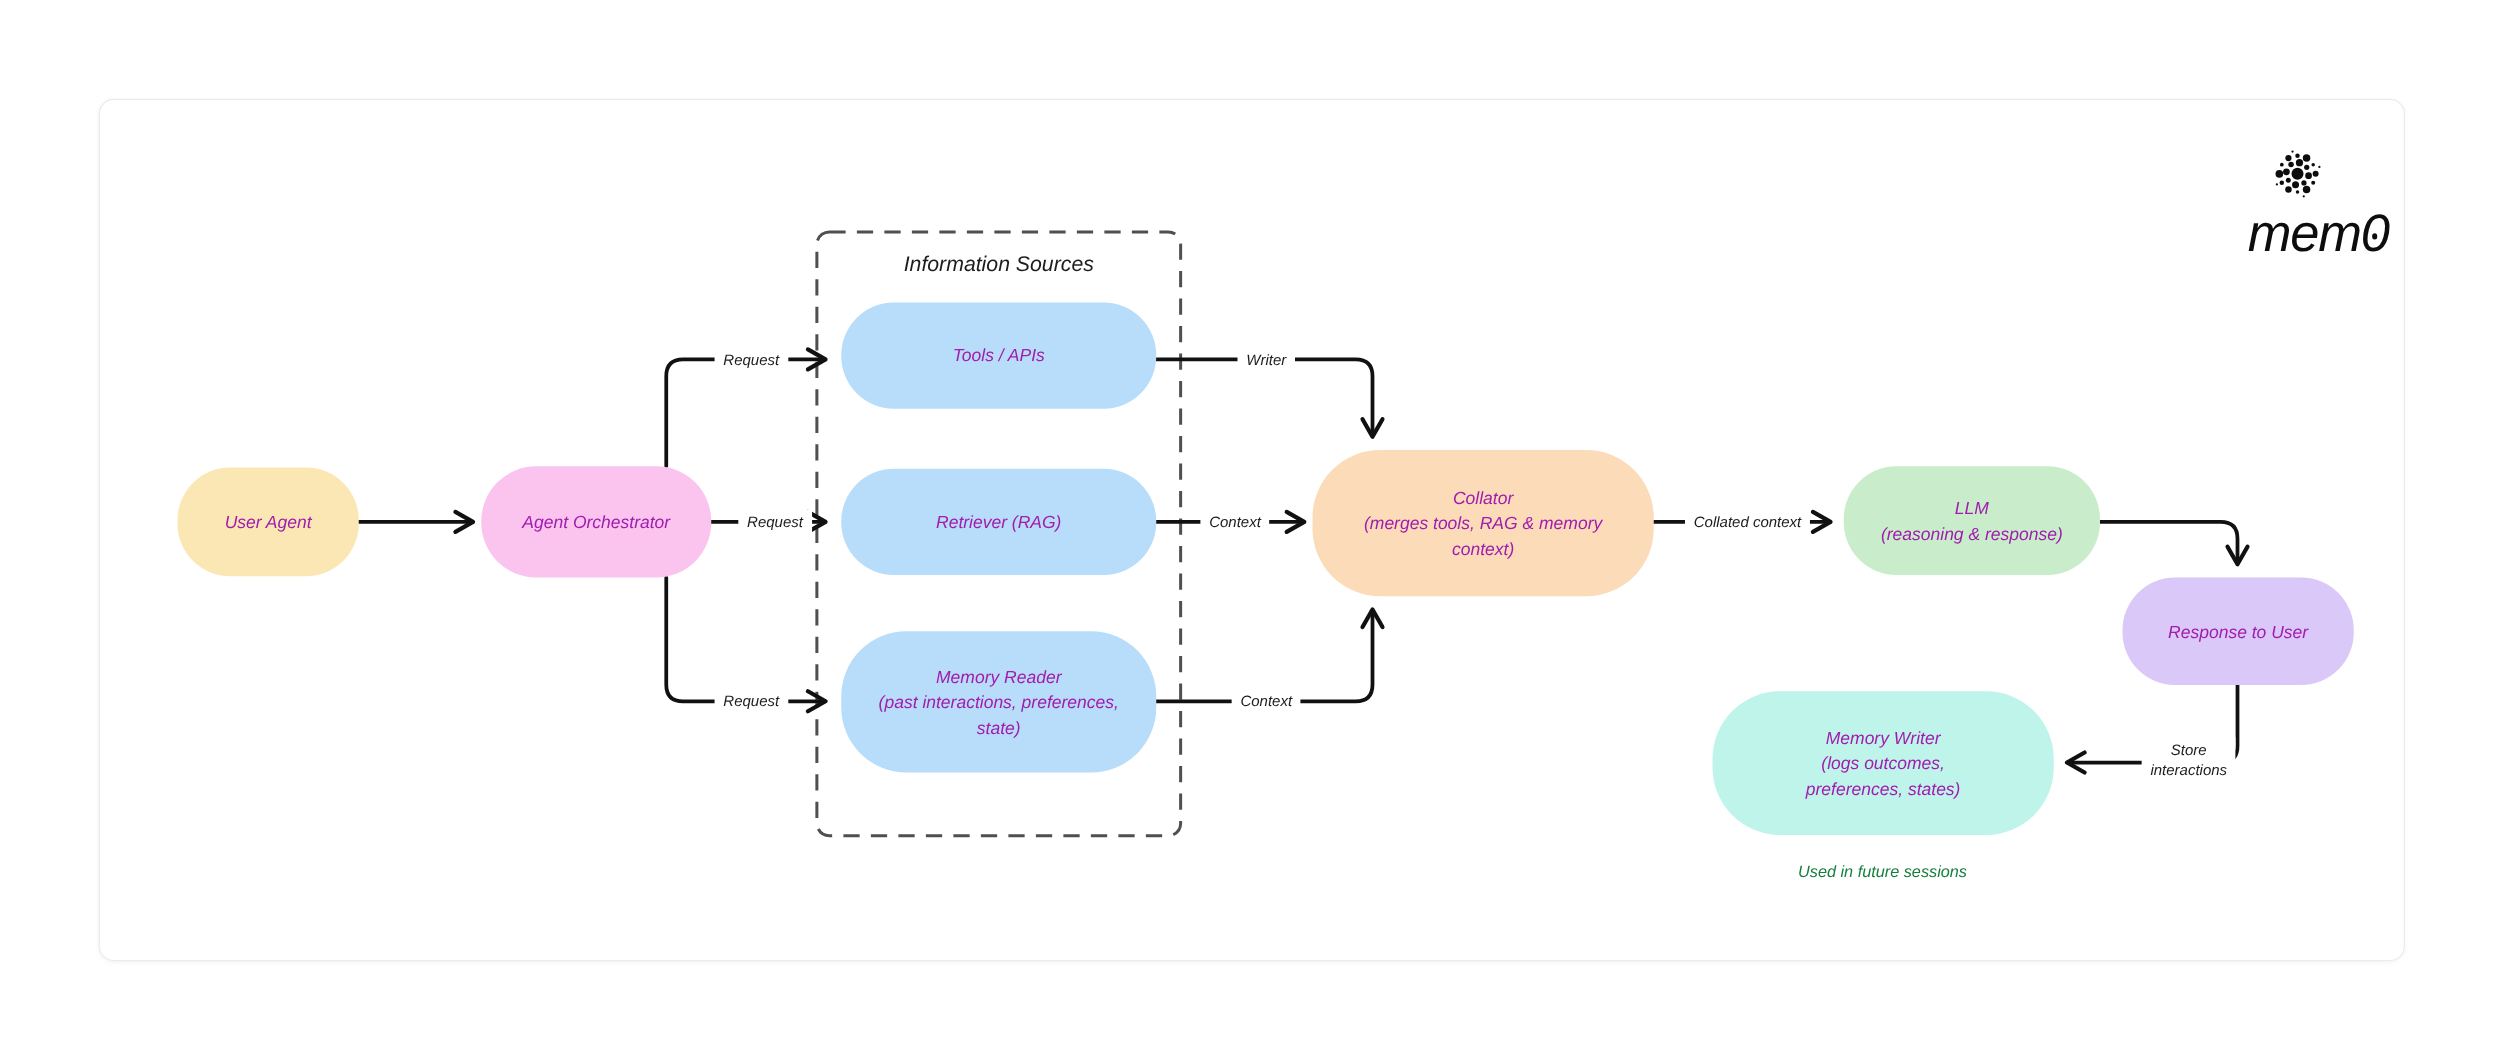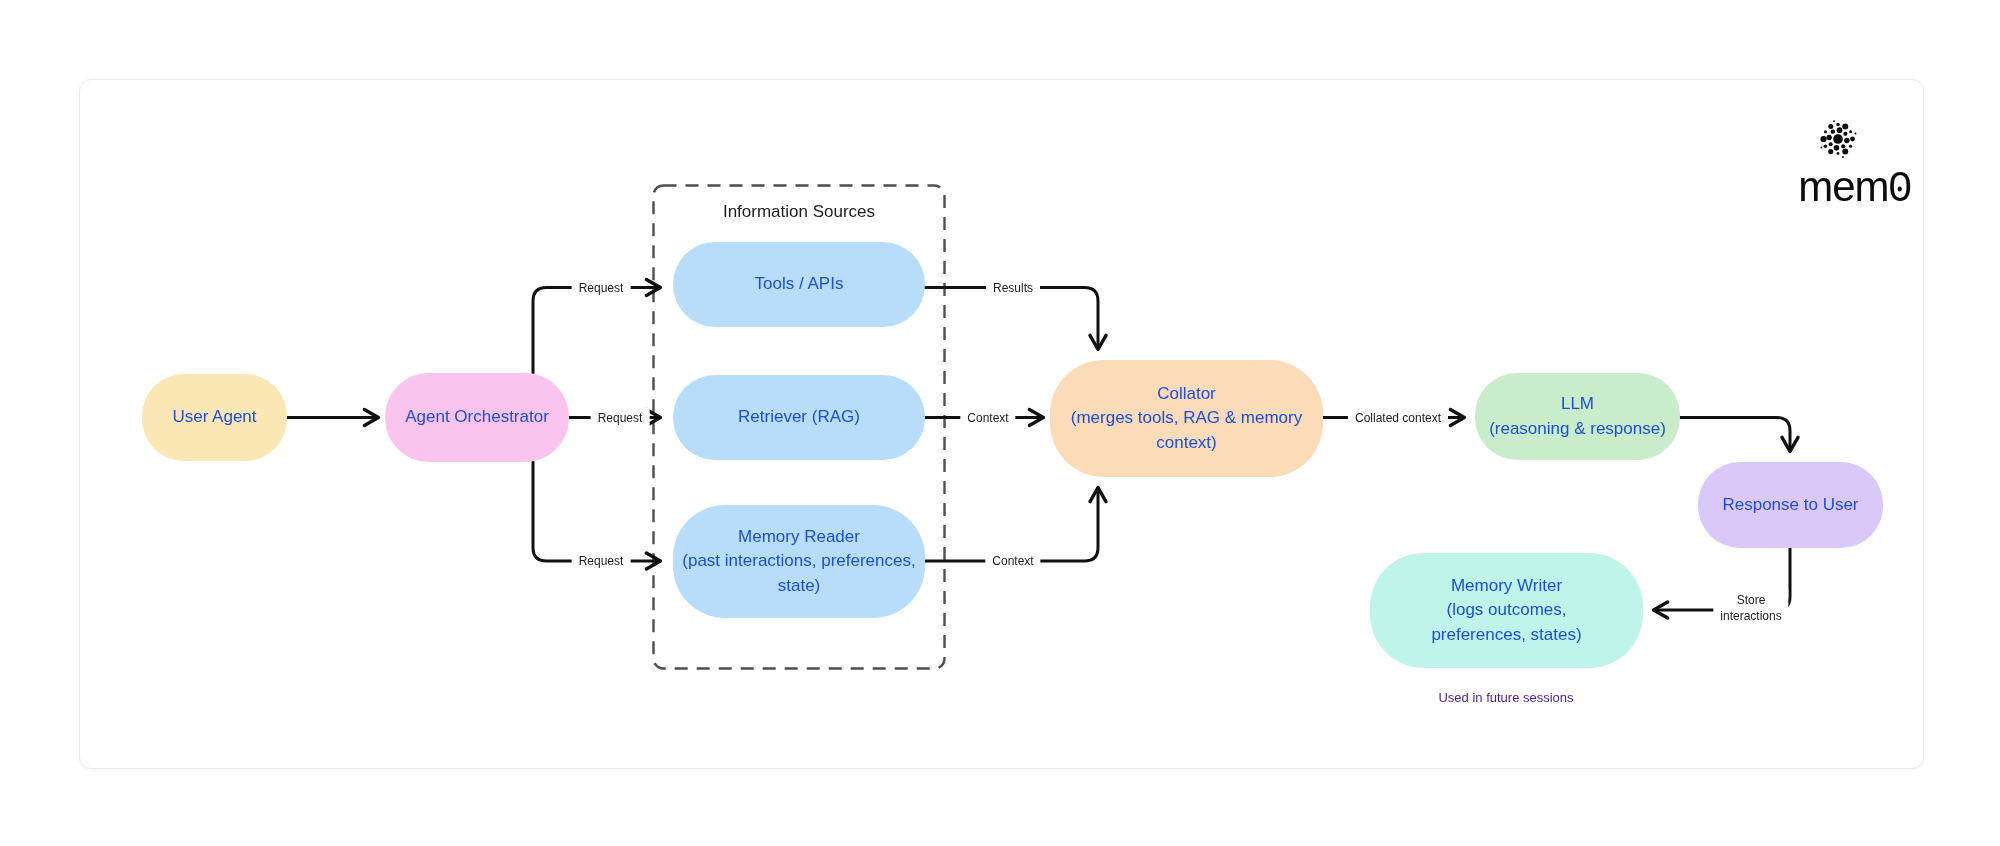--- a/index.html
+++ b/index.html
@@ -3,37 +3,37 @@
 <meta charset="utf-8">
 <style>
   html, body { margin: 0; padding: 0; background: #ffffff; }
   body {
     width: 2000px; height: 846px;
     font-family: "Liberation Sans", "DejaVu Sans", sans-serif;
     color: #222;
     position: relative;
     overflow: hidden;
   }
-  .stage { position: absolute; inset: 0; width: 1628px; height: 846px; }
+  .stage { position: absolute; inset: 0; width: 1628px; height: 846px; font-style: italic; }
 
   .card {
     position: absolute; left: 79px; top: 79px; width: 1843px; height: 688px;
     background: #ffffff;
     border: 1.5px solid #ebebeb;
     border-radius: 12px;
     box-shadow: 0 1px 4px rgba(0,0,0,0.04);
   }
 
   svg.edges { position: absolute; left: 0; top: 0; width: 2000px; height: 846px; pointer-events: none; }
 
   .node {
     position: absolute;
     display: flex; align-items: center; justify-content: center;
     text-align: center;
-    font-size: 17px; line-height: 1.45; color: #1d4ed8;
+    font-size: 14px; line-height: 1.45; color: #a21caf;
     white-space: pre-line;
   }
   .n-user-query      { left: 142px;  top: 374px; width: 145px; height: 87px;  border-radius: 42px; }
   .n-orchestrator    { left: 385px;  top: 373px; width: 184px; height: 89px;  border-radius: 44px; }
   .n-tools           { left: 673px;  top: 242px; width: 252px; height: 85px;  border-radius: 42px; }
   .n-retriever       { left: 673px;  top: 375px; width: 252px; height: 85px;  border-radius: 42px; }
   .n-memory-reader   { left: 673px;  top: 505px; width: 252px; height: 113px; border-radius: 52px; }
   .n-collator        { left: 1050px; top: 360px; width: 273px; height: 117px; border-radius: 54px; }
   .n-llm             { left: 1475px; top: 373px; width: 205px; height: 87px;  border-radius: 42px; }
   .n-response        { left: 1698px; top: 462px; width: 185px; height: 86px;  border-radius: 42px; }
@@ -50,21 +50,21 @@
     transform: translate(-50%, -50%);
     background: #ffffff;
     padding: 2px 7px;
     font-size: 12px; line-height: 1.35; color: #1d1d1d;
     text-align: center;
     white-space: pre-line;
   }
   .footnote {
     position: absolute; left: 1506px; top: 697px;
     transform: translate(-50%, -50%);
-    font-size: 13px; font-weight: 500; color: #4c1d95; white-space: nowrap;
+    font-size: 13px; font-weight: 500; color: #15803d; white-space: nowrap;
   }
 
   .logo {
     position: absolute; left: 1783px; top: 118px; width: 110px;
     display: flex; flex-direction: column; align-items: center;
   }
   .logo-icon { width: 42px; height: 42px; margin-bottom: 6px; }
   .logo-word {
     font-size: 42px; font-weight: 500; letter-spacing: -1px;
     color: #0d0d0d; line-height: 1;
@@ -149,21 +149,21 @@
 
   <div class="node n-memory-writer" style="background: rgb(191, 244, 235);">
     <span>Memory Writer
 (logs outcomes,
 preferences, states)</span>
   </div>
 
   <div class="edge-label" style="left:601px; top:288px;">Request</div>
   <div class="edge-label" style="left:620px; top:418px;">Request</div>
   <div class="edge-label" style="left:601px; top:561px;">Request</div>
-  <div class="edge-label" style="left:1013px; top:288px;">Results</div>
+  <div class="edge-label" style="left:1013px; top:288px;">Writer</div>
   <div class="edge-label" style="left:988px; top:418px;">Context</div>
   <div class="edge-label" style="left:1013px; top:561px;">Context</div>
   <div class="edge-label" style="left:1398px; top:418px;">Collated context</div>
   <div class="edge-label" style="left:1719px; top:608px;margin-left:32px;">Store
 interactions</div>
 
   <div class="footnote">Used in future sessions</div>
 
   <div class="logo">
     <svg class="logo-icon" viewBox="-21 -21 42 42">

